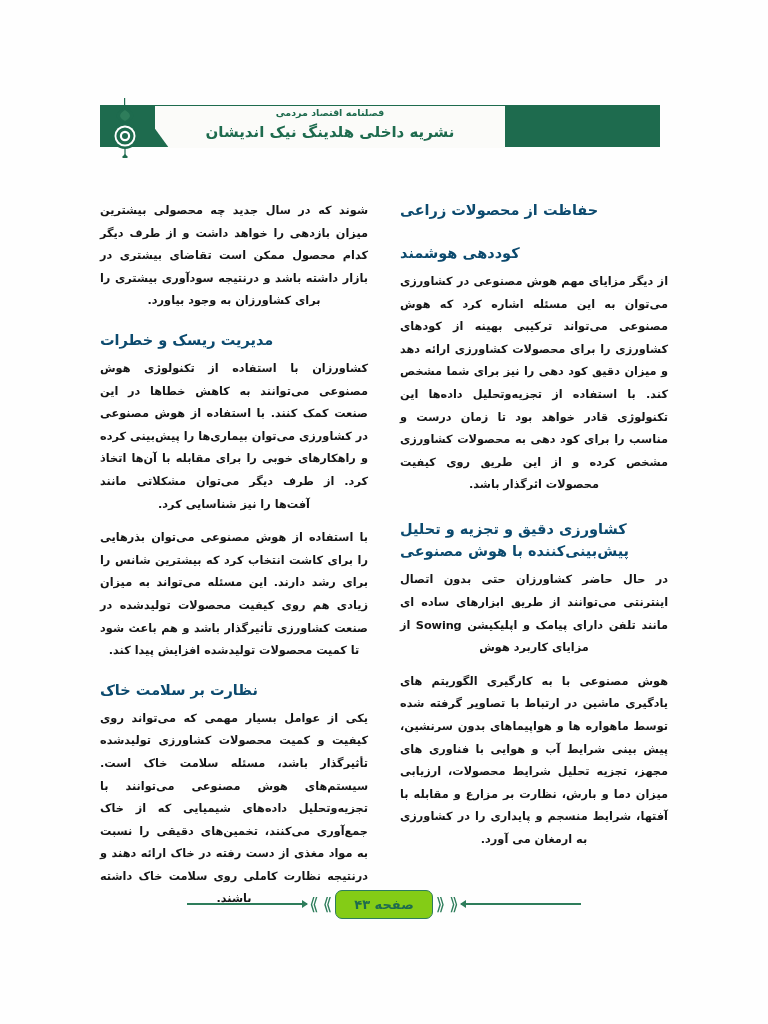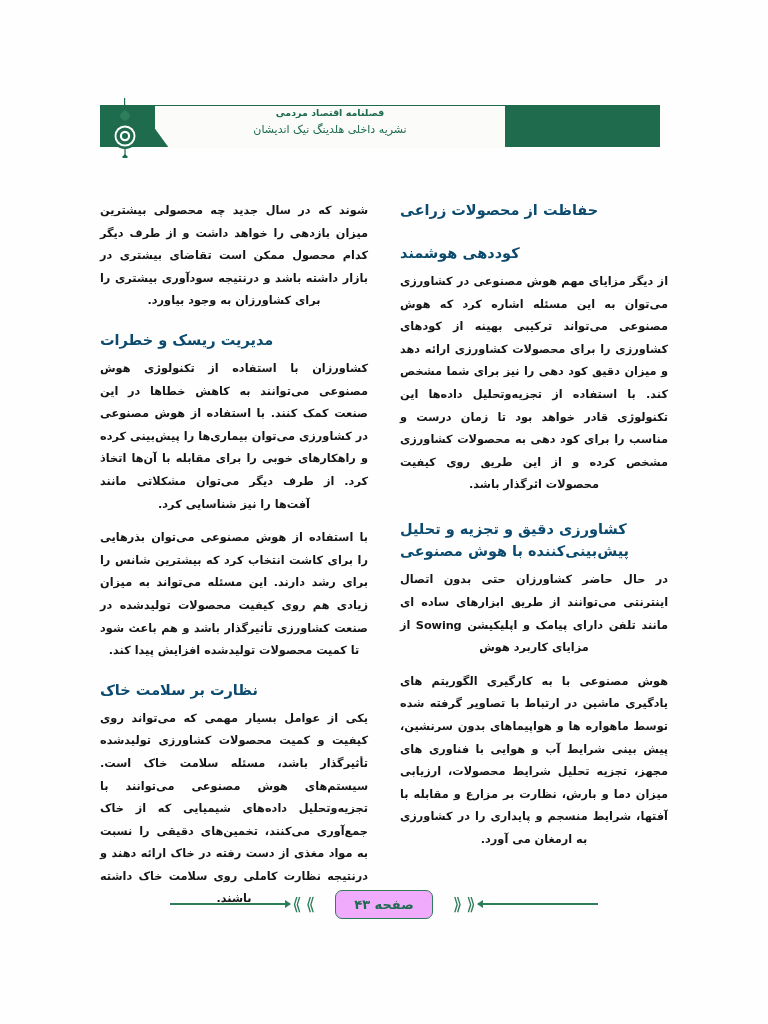--- a/index.html
+++ b/index.html
@@ -65,22 +65,22 @@
     color: #1e6b4e;
     line-height: 1.55;
     z-index: 5;
   }
   .masthead-line1 {
     font-size: 9.5px;
     font-weight: bold;
     letter-spacing: 0.2px;
   }
   .masthead-line2 {
-    font-size: 11px;
-    font-weight: normal;
+    font-size: 15px;
+    font-weight: bold;
     letter-spacing: 0.2px;
   }
   .emblem {
     position: absolute;
     left: 2px;
     top: -4px;
     width: 46px;
     height: 62px;
     z-index: 6;
   }
@@ -169,22 +169,22 @@
     color: #2e7d5b;
     font-size: 17px;
     line-height: 1;
     margin: 0 2px;
     font-family: "DejaVu Sans", sans-serif;
   }
   .foot-box {
     border: 1.6px solid #2e7d5b;
     border-radius: 7px;
     padding: 3px 18px 5px 18px;
-    margin: 0 18px;
-    background: #f0abfc;
+    margin: 0 1px;
+    background: #84cc16;
   }
   .foot-label {
     color: #1f6b4f;
     font-size: 13px;
     font-weight: bold;
     direction: rtl;
     white-space: nowrap;
   }
 </style>
 </head>

